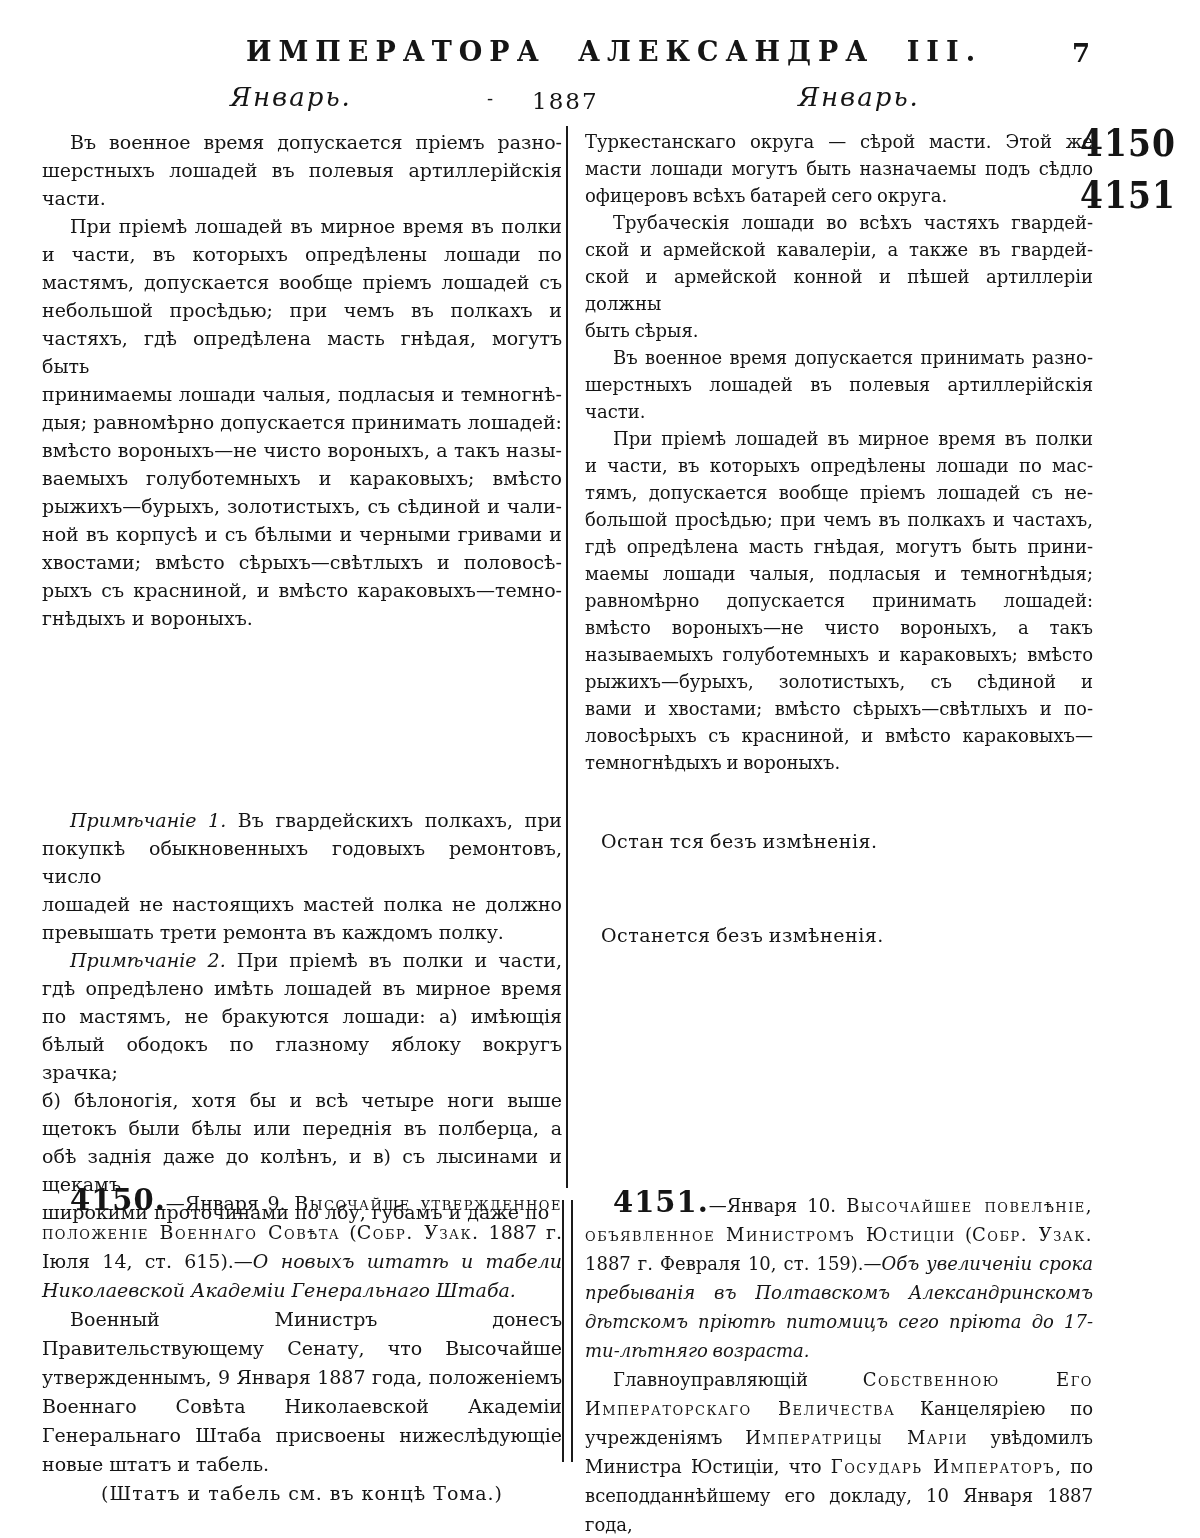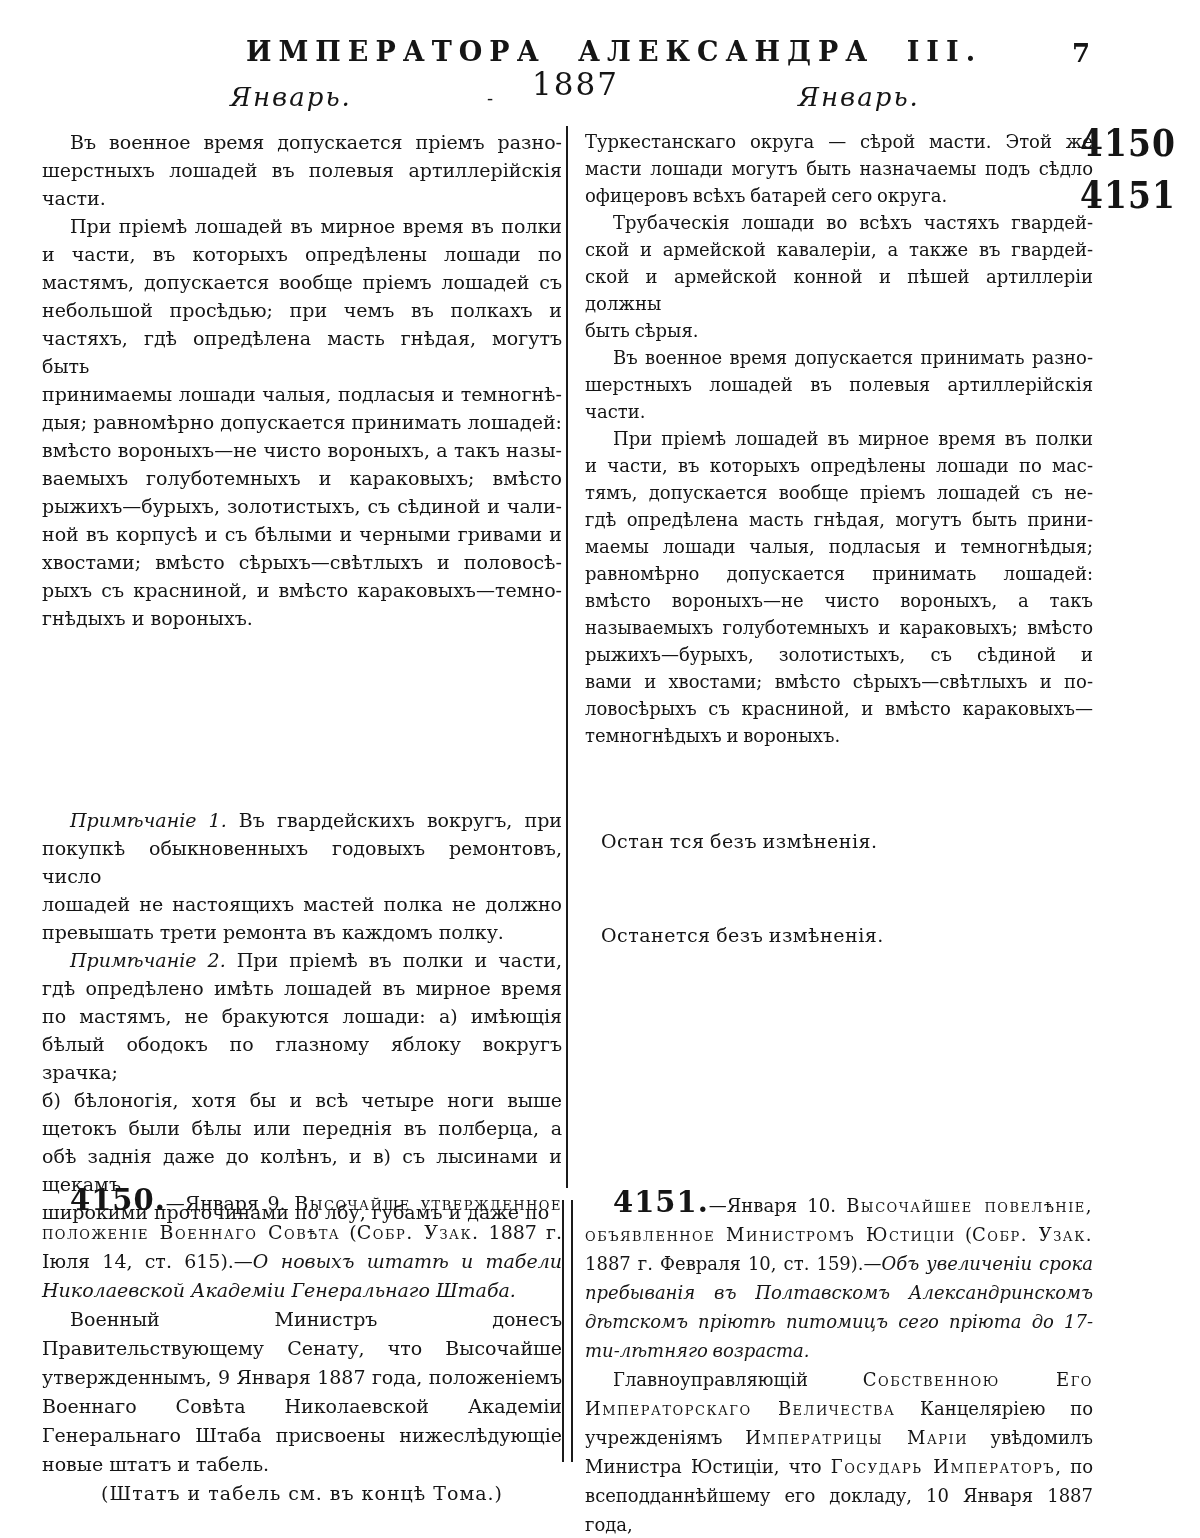--- a/index.html
+++ b/index.html
@@ -13,21 +13,21 @@
 
   
   .title{
     left:0;top:36px;width:1140px;text-align:center;
     font-size:27px;font-weight:bold;letter-spacing:7px;word-spacing:16px;padding-left:44px;
   }
   .pagenum{left:1072px;top:38px;font-size:26px;font-weight:bold;}
   .month{font-style:italic;font-size:26px;letter-spacing:2px;text-align:center;}
   .month-left{left:230px;top:82px;}
   .month-right{left:798px;top:82px;}
-  .year{left:532px;top:66px;font-size:31px;letter-spacing:2px;}
+  .year{left:532px;top:88px;font-size:23px;letter-spacing:2px;}
   .cdash{left:487px;top:88px;font-size:18px;}
 
   
   .rule{background:#1b1b1b;width:2px;}
   .rule-single{left:566px;top:126px;height:1062px;}
   .rule-dblA{left:562px;top:1200px;height:262px;}
   .rule-dblB{left:571px;top:1200px;height:262px;}
 
   
   .margin-num{left:1080px;font-size:33px;font-weight:bold;letter-spacing:1px;transform:scaleY(1.12);}
@@ -97,21 +97,21 @@
         <div class="tl">ваемыхъ голуботемныхъ и караковыхъ; вмѣсто</div>
         <div class="tl">рыжихъ—бурыхъ, золотистыхъ, съ сѣдиной и чали-</div>
         <div class="tl">ной въ корпусѣ и съ бѣлыми и черными гривами и</div>
         <div class="tl">хвостами; вмѣсто сѣрыхъ—свѣтлыхъ и половосѣ-</div>
         <div class="tl">рыхъ съ красниной, и вмѣсто караковыхъ—темно-</div>
         <div class="tl">гнѣдыхъ и вороныхъ.</div>
       </div>
 
     <div class="notes">
       <div>
-        <div class="tl note-first"><span class="note-label">Примѣчаніе 1.</span><span> Въ гвардейскихъ вокругъ, при</span></div>
+        <div class="tl note-first"><span class="note-label">Примѣчаніе 1.</span><span> Въ гвардейскихъ полкахъ, при</span></div>
         <div class="lines">
             <div class="tl">покупкѣ обыкновенныхъ годовыхъ ремонтовъ, число</div>
             <div class="tl">лошадей не настоящихъ мастей полка не должно</div>
             <div class="tl">превышать трети ремонта въ каждомъ полку.</div>
           </div>
       </div>
       <div>
         <div class="tl note-first"><span class="note-label">Примѣчаніе 2.</span><span> При пріемѣ въ полки и части,</span></div>
         <div class="lines">
             <div class="tl">гдѣ опредѣлено имѣть лошадей въ мирное время</div>
@@ -147,20 +147,21 @@
       </div>
     <div class="lines para-ind">
         <div class="tl">Въ военное время допускается принимать разно-</div>
         <div class="tl">шерстныхъ лошадей въ полевыя артиллерійскія</div>
         <div class="tl">части.</div>
       </div>
     <div class="lines para-ind">
         <div class="tl">При пріемѣ лошадей въ мирное время въ полки</div>
         <div class="tl">и части, въ которыхъ опредѣлены лошади по мас-</div>
         <div class="tl">тямъ, допускается вообще пріемъ лошадей съ не-</div>
+        <div class="tl">большой просѣдью; при чемъ въ полкахъ и частахъ,</div>
         <div class="tl">гдѣ опредѣлена масть гнѣдая, могутъ быть прини-</div>
         <div class="tl">маемы лошади чалыя, подласыя и темногнѣдыя;</div>
         <div class="tl">равномѣрно допускается принимать лошадей:</div>
         <div class="tl">вмѣсто вороныхъ—не чисто вороныхъ, а такъ</div>
         <div class="tl">называемыхъ голуботемныхъ и караковыхъ; вмѣсто</div>
         <div class="tl">рыжихъ—бурыхъ, золотистыхъ, съ сѣдиной и</div>
         <div class="tl">вами и хвостами; вмѣсто сѣрыхъ—свѣтлыхъ и по-</div>
         <div class="tl">ловосѣрыхъ съ красниной, и вмѣсто караковыхъ—</div>
         <div class="tl">темногнѣдыхъ и вороныхъ.</div>
       </div>

